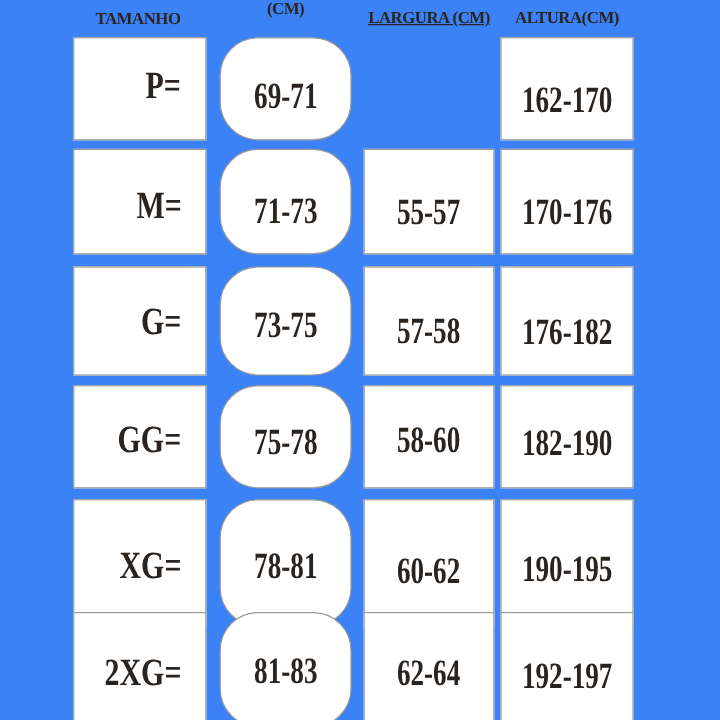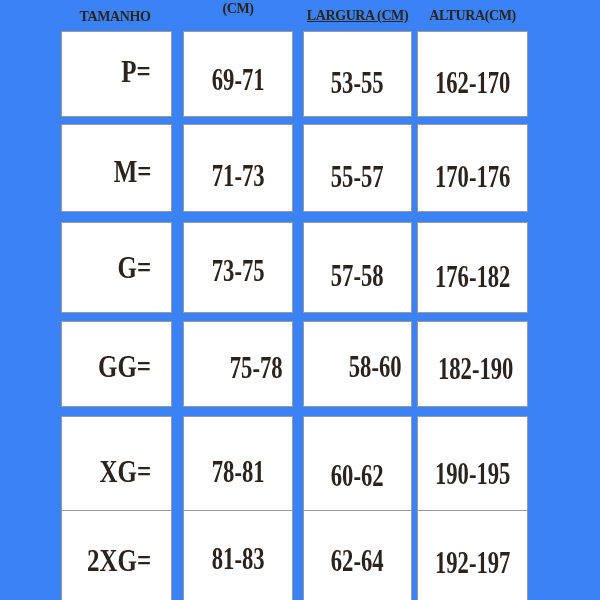--- a/index.html
+++ b/index.html
@@ -45,28 +45,28 @@
   }
   .cell .val {
     display: inline-block;
     transform: translate(var(--dx, 0px), var(--dy, 0px)) scaleX(0.73);
   }
   
   .cell.c1 { justify-content: flex-end; padding-right: 20px; font-size: 32px; }
   .cell.c1 .val { transform-origin: right center; transform: translate(var(--dx,0px), var(--dy,0px)) scaleX(0.78); }
   
   .c1 { left: 61px;  width: 111px; }
-  .c2 { left: 183px; width: 110px; }
+  .c2 { left: 183px; width: 110px; border-radius: 32px; }
   .c3 { left: 303px; width: 109px; }
   .c4 { left: 417px; width: 111px; font-family: Liberation Serif, serif; }
   
   .r1 { top: 31px;  height: 86px; }
   .r2 { top: 124px; height: 88px; }
   .r3 { top: 222px; height: 91px; }
-  .r4 { top: 321px; height: 86px; justify-content: flex-end; }
+  .r4 { top: 321px; height: 86px; }
   .r5 { top: 416px; height: 106px; }
   .r6 { top: 510px; height: 96px; }
 </style>
 </head>
 <body>
 
 <div class="page">
 
   <div class="hdr h1">
     <span>TAMANHO</span>
@@ -79,23 +79,20 @@
   </div>
   <div class="hdr h4">
     <span>ALTURA(CM)</span>
   </div>
 
   <div class="cell c1 r1" style="--dy:-3px">
     <span class="val">P=</span>
   </div>
   <div class="cell c2 r1" style="--dy:6px">
     <span class="val">69-71</span>
-  </div>
-  <div class="cell c3 r1" style="--dy:9px">
-    <span class="val">53-55</span>
   </div>
   <div class="cell c4 r1" style="--dy:9px">
     <span class="val">162-170</span>
   </div>
 
   <div class="cell c1 r2" style="--dy:3px">
     <span class="val">M=</span>
   </div>
   <div class="cell c2 r2" style="--dy:8px">
     <span class="val">71-73</span>

